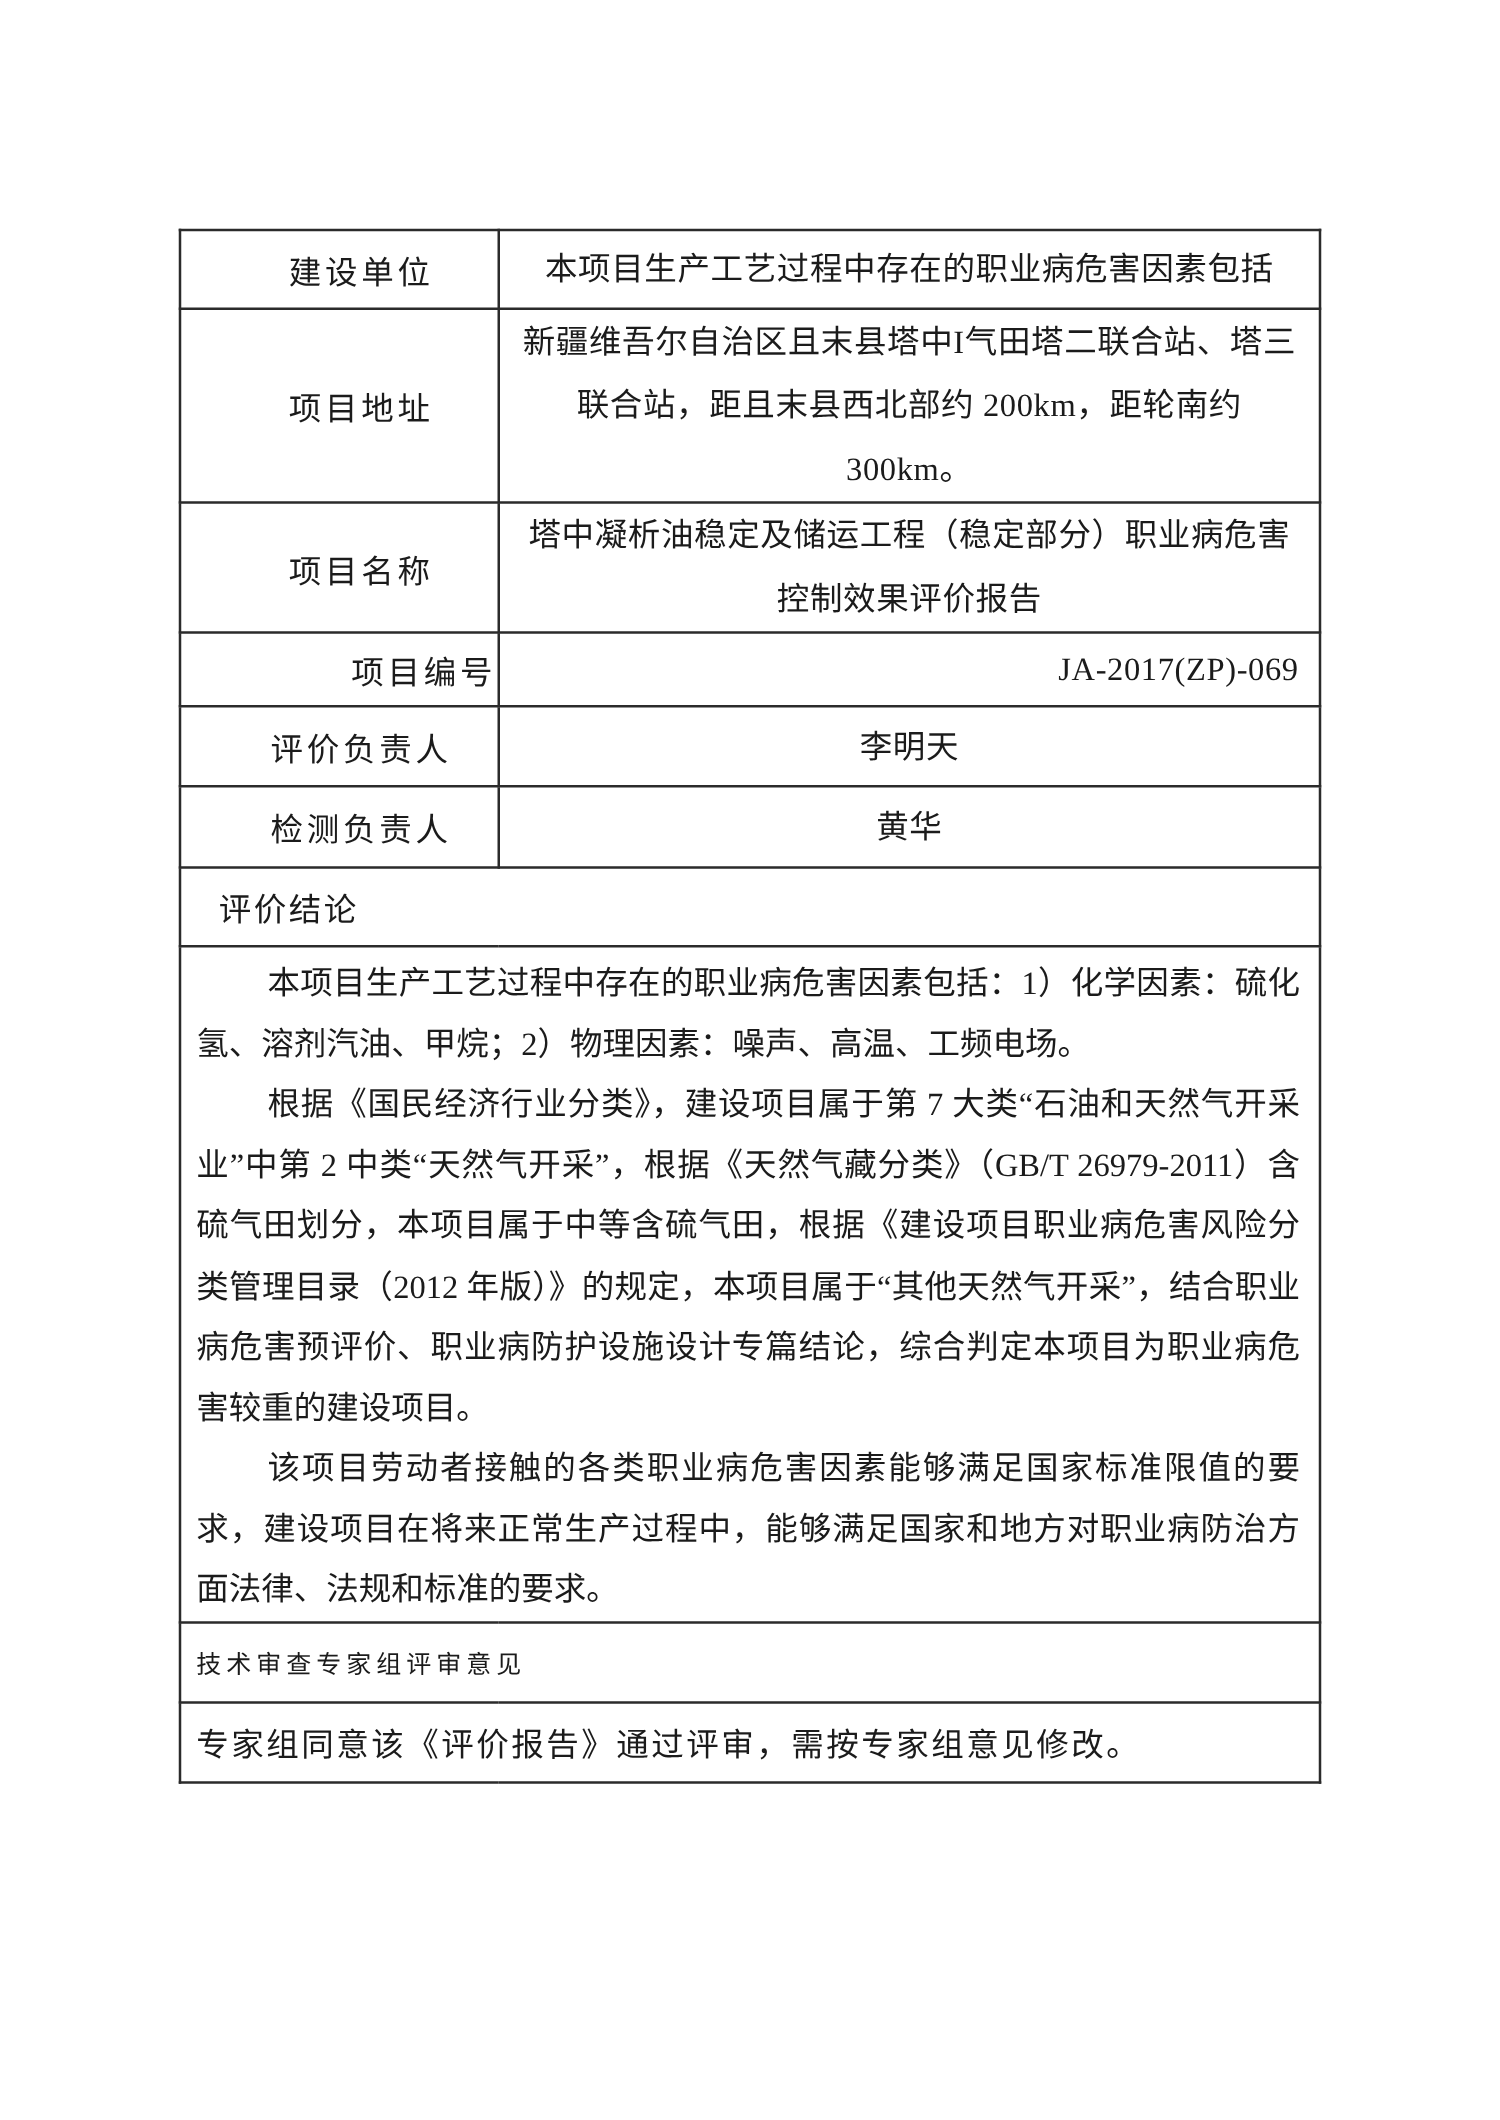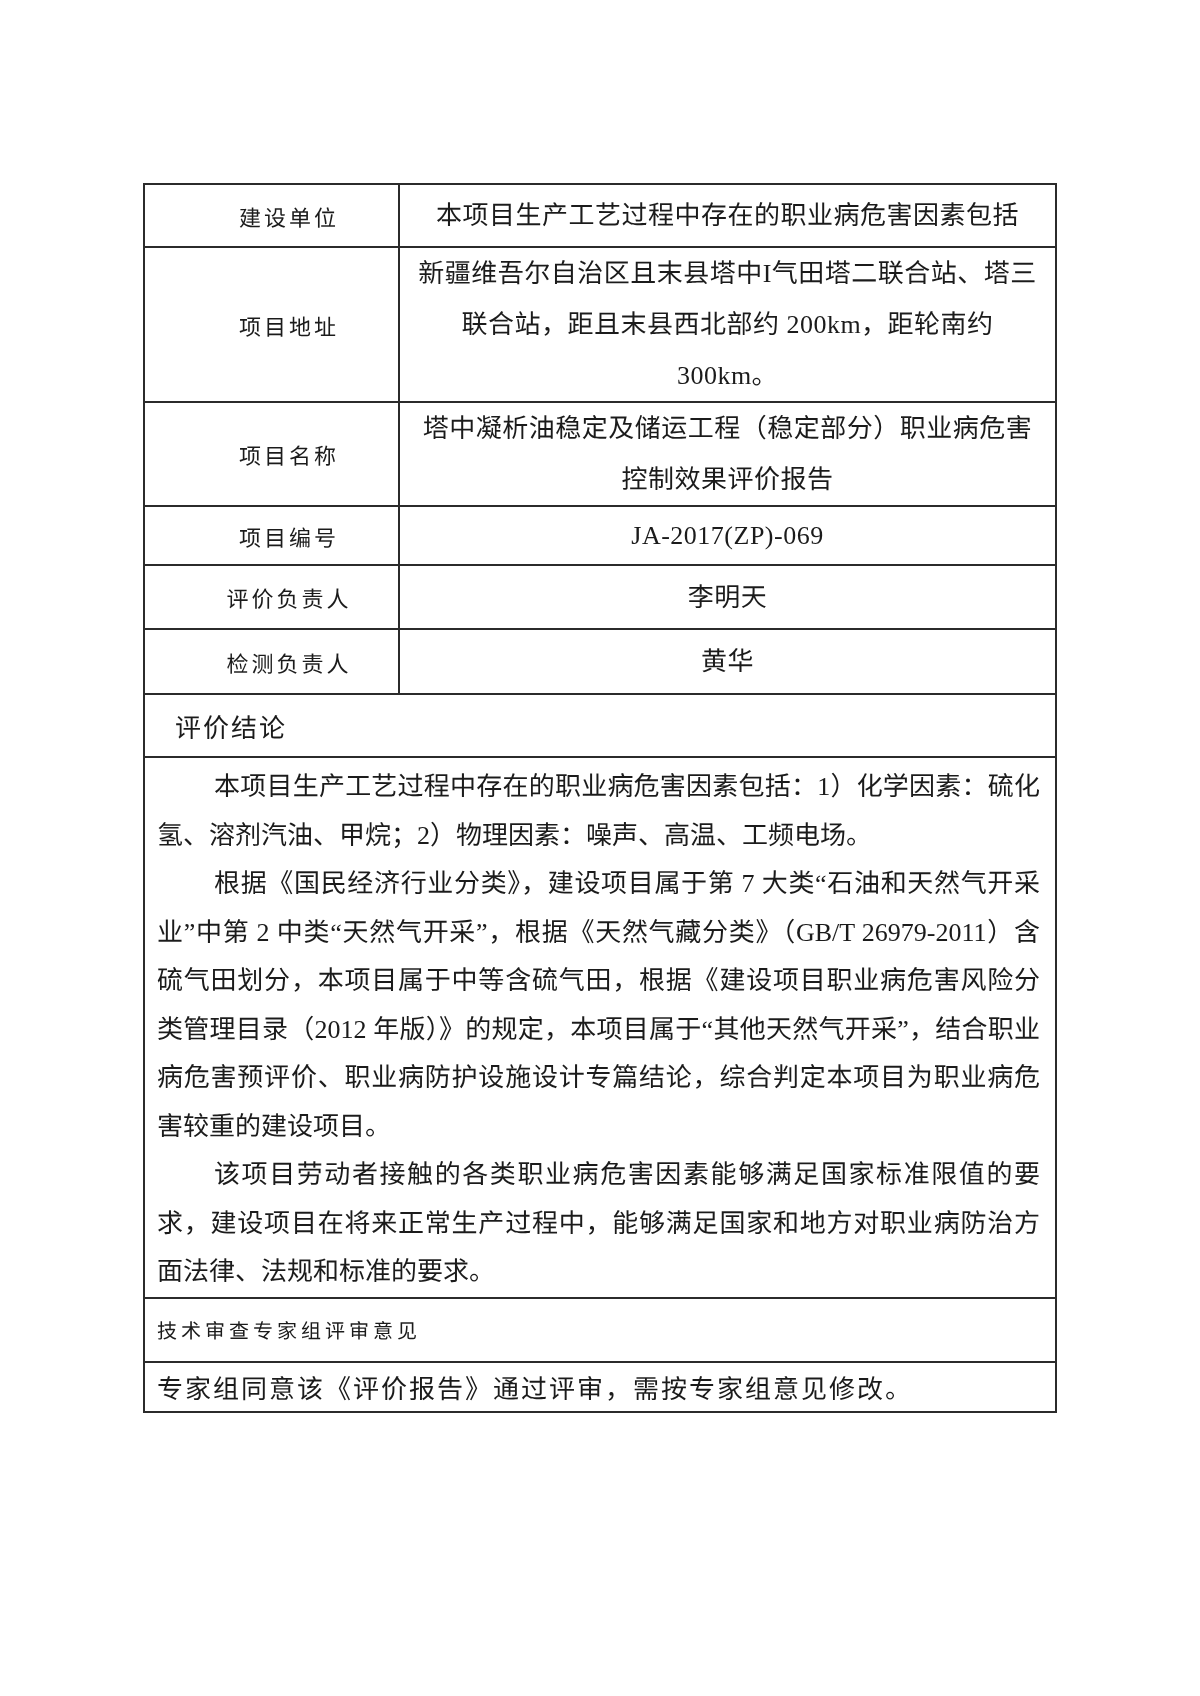--- a/index.html
+++ b/index.html
@@ -30,38 +30,38 @@
   }
   table.report td{
     border:2px solid var(--border);
     vertical-align:middle;
     overflow:hidden;
   }
   col.c-label{ width:255px; }
 
   td.label-cell{
     text-align:center;
-    font-size:22px; letter-spacing:3px;padding-left:36px;
+    font-size:26px; letter-spacing:3px;padding-left:36px;
   }
   td.value-cell{
     text-align:center;
     font-size:26px; letter-spacing:0.5px;
     line-height:51px;
     padding:0 16px;
   }
 
   tr.r-unit    td{ height:63px;  }
   tr.r-addr    td{ height:153px; }
   tr.r-name    td{ height:103px; }
-  tr.r-code    td{ height:59px;  }
+  tr.r-code    td{ height:59px;text-align:right;  }
   tr.r-evallead td{ height:64px; }
   tr.r-testlead td{ height:65px;text-align:center; }
   tr.r-concl-label td{ height:63px; }
   tr.r-expert-head td{ height:64px; }
-  tr.r-expert-op  td{ height:50px; }
+  tr.r-expert-op  td{ height:64px; }
 
   td.conclusion-label-cell{
     text-align:left; padding-left:30px;
     font-size:26px; letter-spacing:2px;
   }
   td.paragraphs-cell{
     height:535px; vertical-align:top;
     padding:5px 15px 0 12px;
     font-size:26px; line-height:48.5px;
     text-align:justify;

